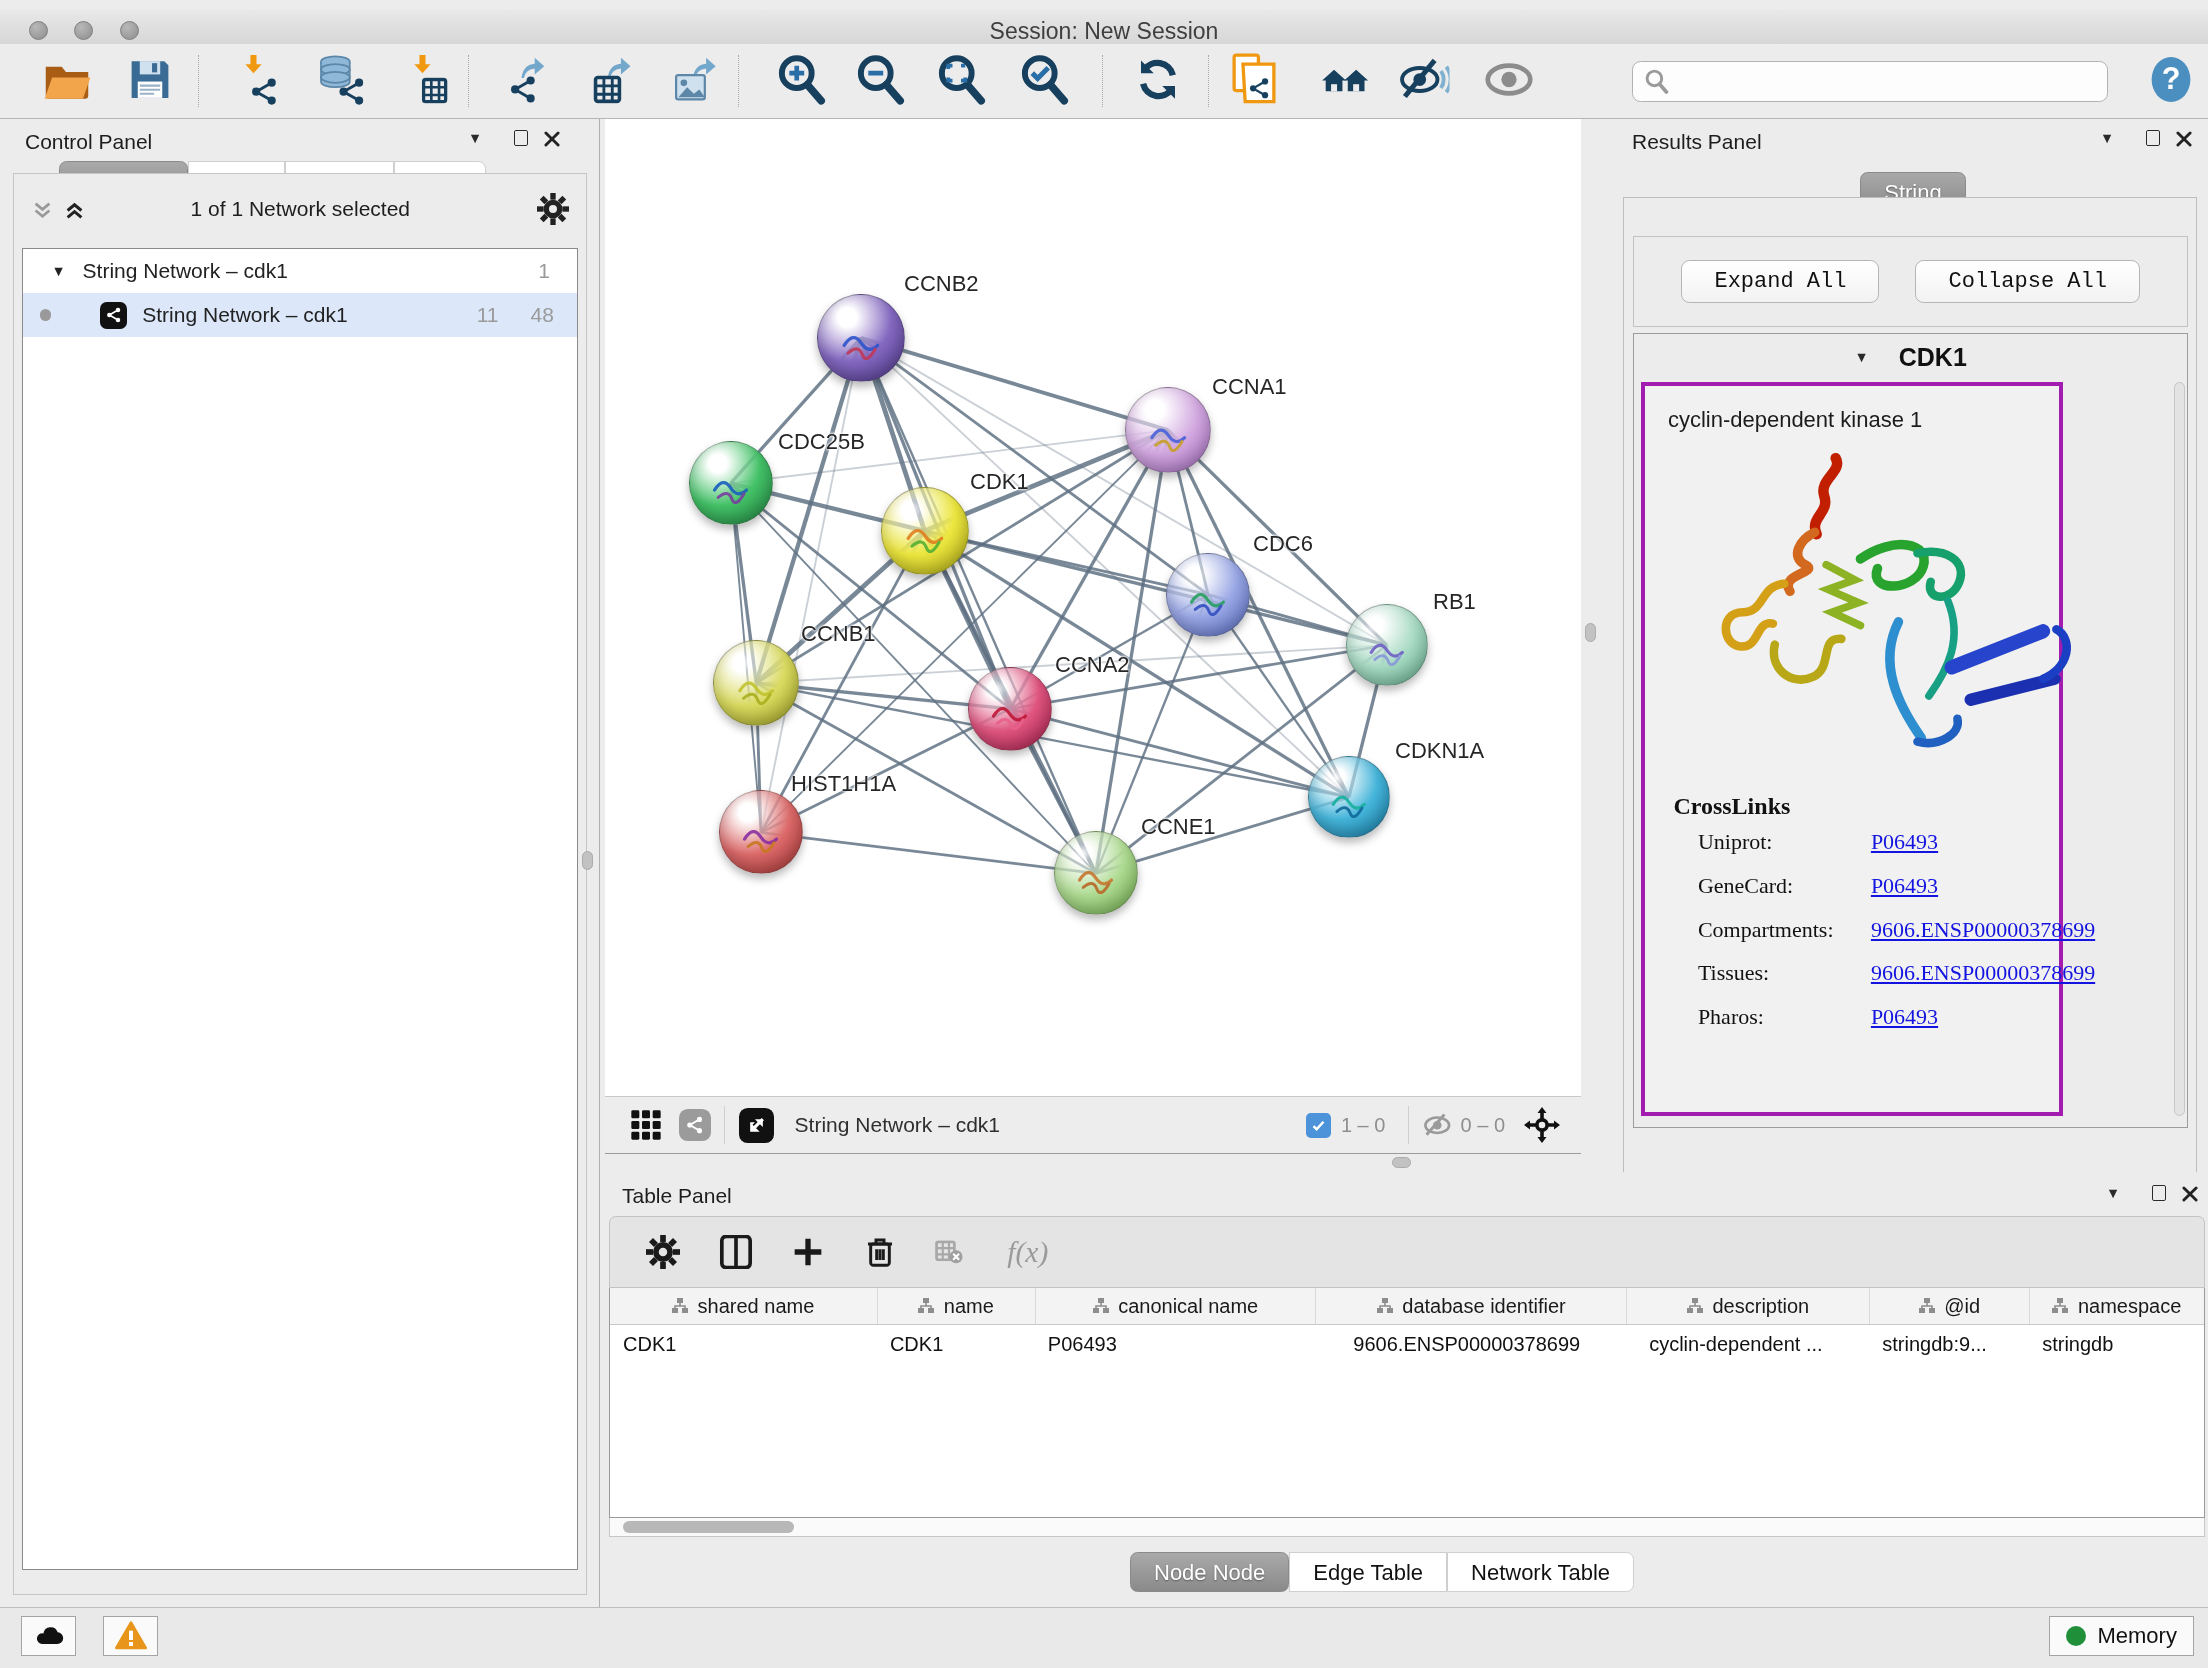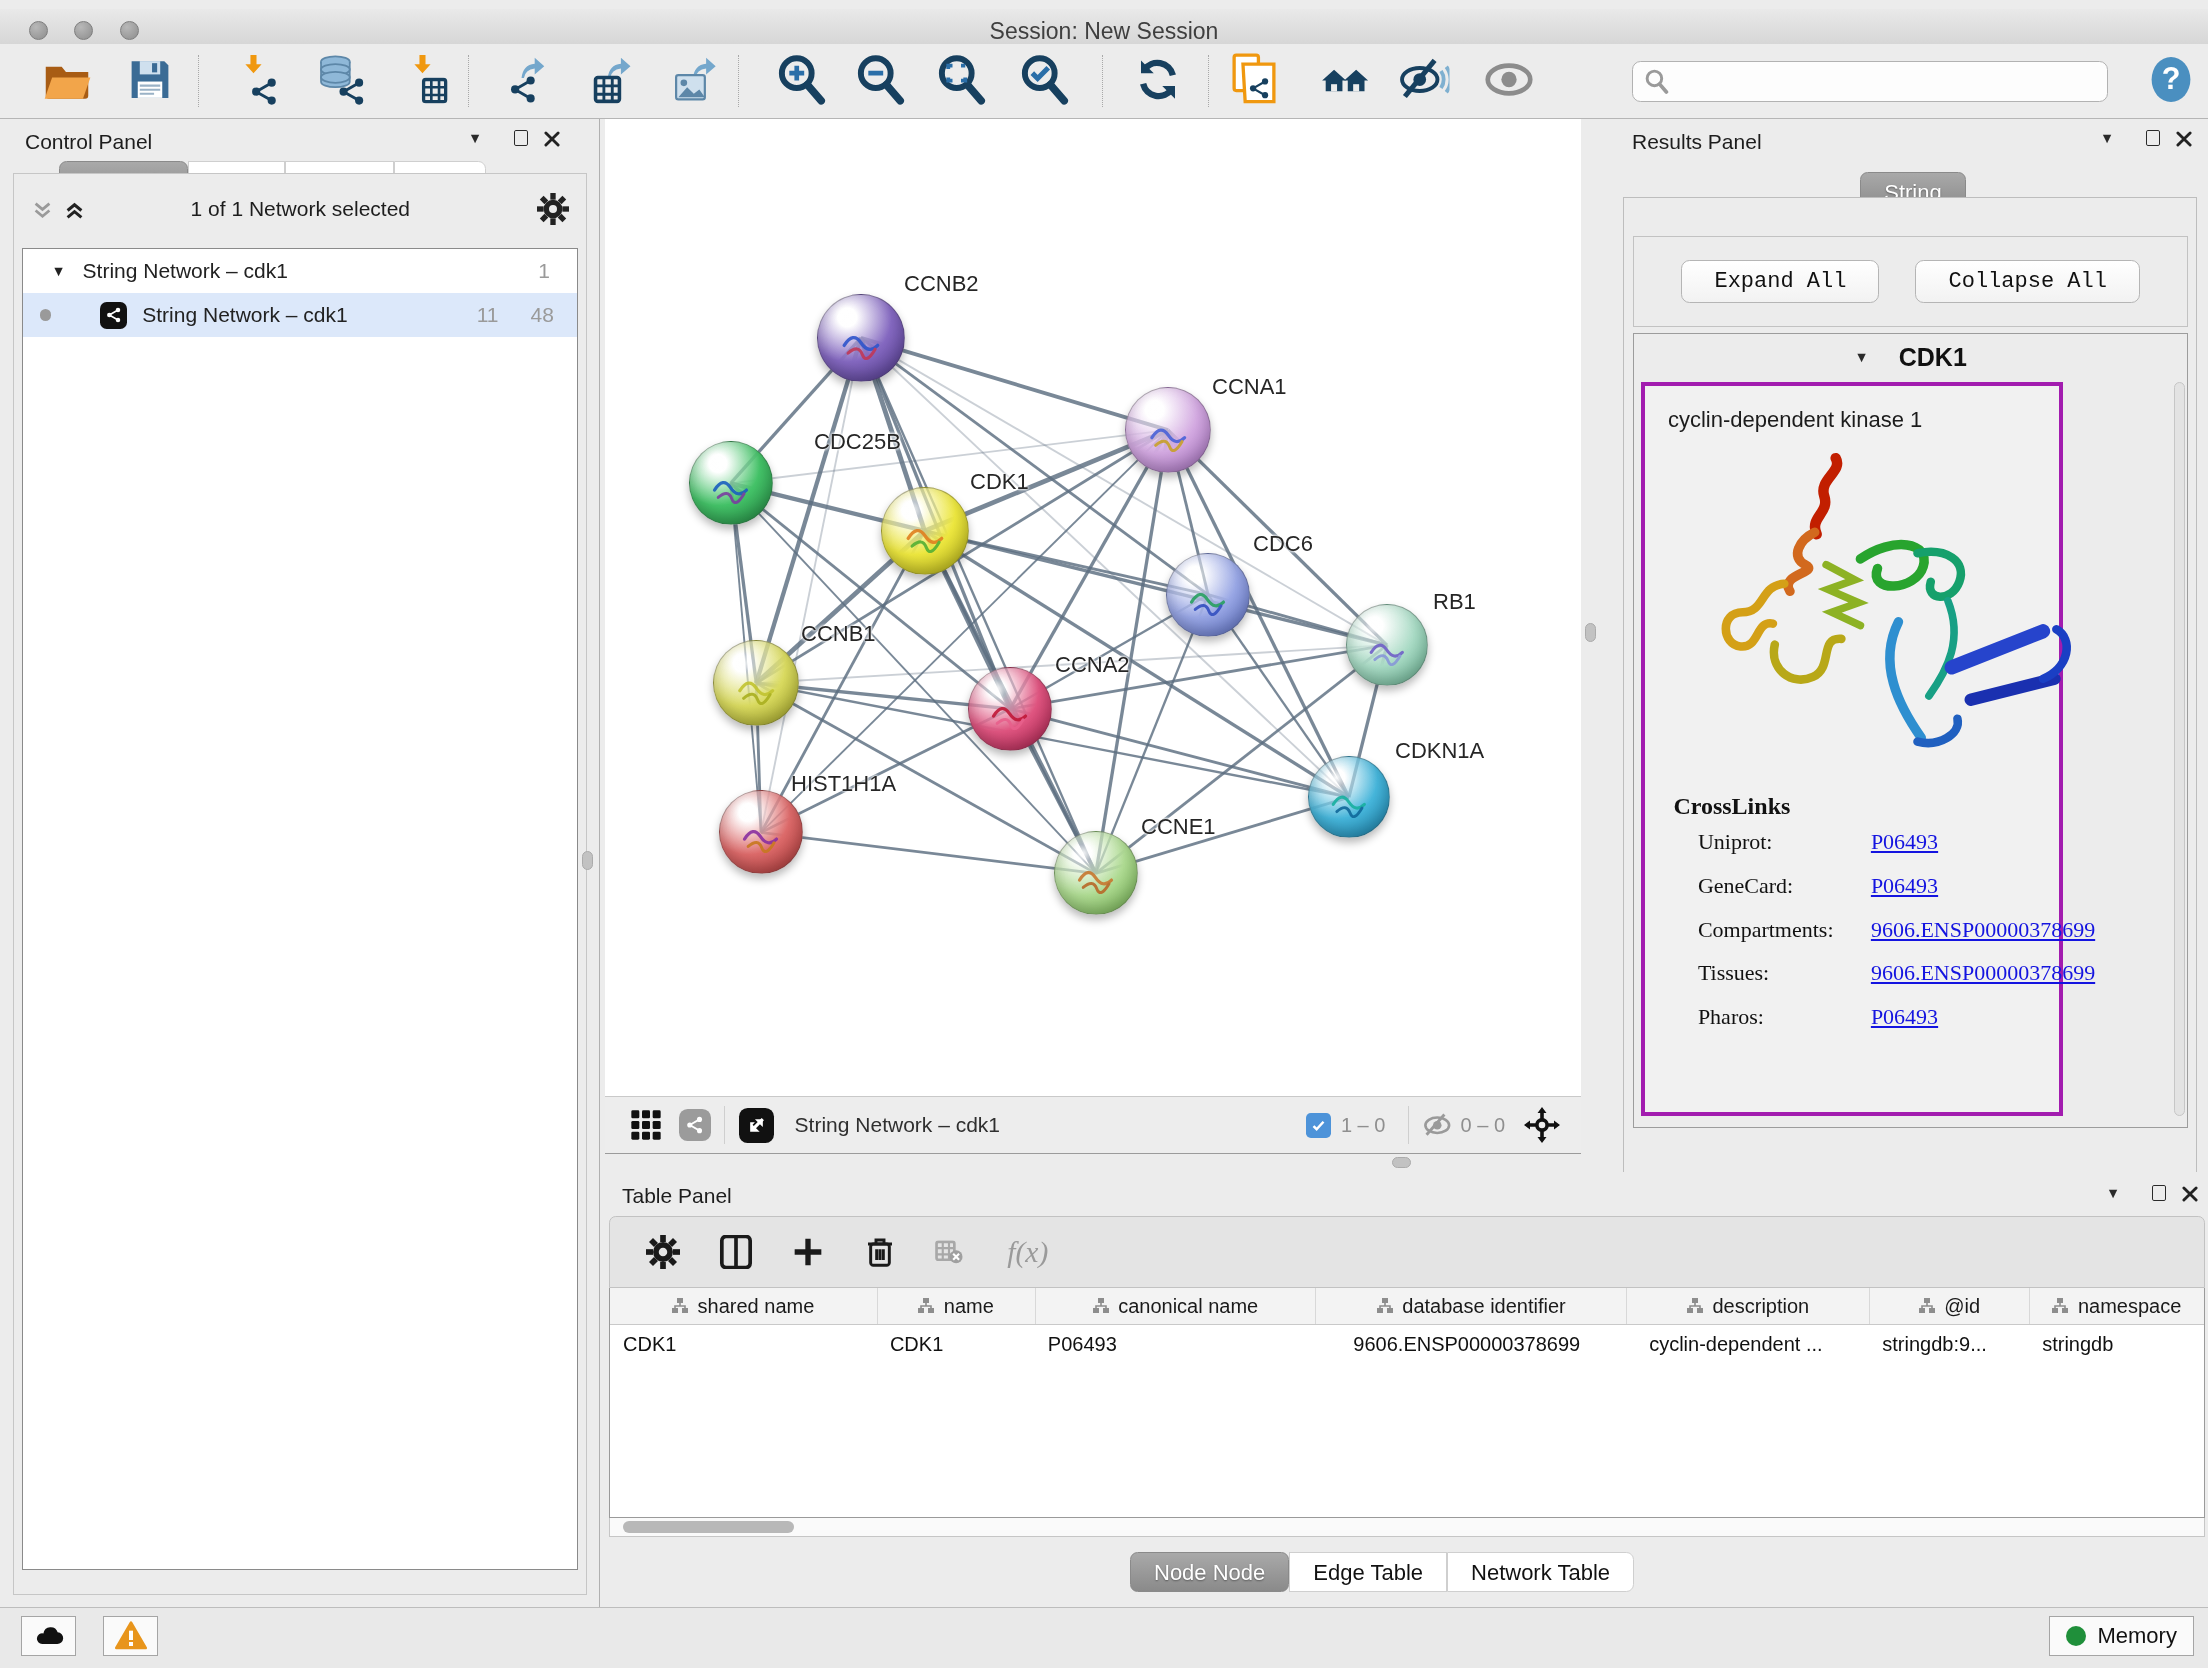--- a/index.html
+++ b/index.html
@@ -375,21 +375,21 @@
           <path d="M10 28q8-7 11 1t10-4" fill="none" stroke="#c8a02a" stroke-width="2.4" stroke-linecap="round"></path>
         </svg>
       </div>
       <div class="plabel" style="left: 607px; top: 255px;">CCNA1</div>
       <div class="pnode" style="left: 84px; top: 322px; width: 84px; height: 84px; background: radial-gradient(circle at 34% 26%, rgba(255, 255, 255, 0.95) 0%, rgba(255, 255, 255, 0.5) 11%, rgb(68, 194, 104) 52%, rgb(29, 122, 58) 100%);">
         <svg viewBox="0 0 40 40">
           <path d="M7 22q7-11 13-2t13 2" fill="none" stroke="#1a5fbf" stroke-width="2.6" stroke-linecap="round"></path>
           <path d="M10 28q8-7 11 1t10-4" fill="none" stroke="#7a3fa0" stroke-width="2.4" stroke-linecap="round"></path>
         </svg>
       </div>
-      <div class="plabel" style="left: 173px; top: 310px; margin-left: 36px;">CDC25B</div>
+      <div class="plabel" style="left: 173px; top: 310px;">CDC25B</div>
       <div class="pnode" style="left: 276px; top: 368px; width: 88px; height: 88px; background: radial-gradient(circle at 34% 26%, rgba(255, 255, 255, 0.95) 0%, rgba(255, 255, 255, 0.5) 11%, rgb(236, 230, 63) 52%, rgb(163, 160, 16) 100%);">
         <svg viewBox="0 0 40 40">
           <path d="M7 22q7-11 13-2t13 2" fill="none" stroke="#e08020" stroke-width="2.6" stroke-linecap="round"></path>
           <path d="M10 28q8-7 11 1t10-4" fill="none" stroke="#54b034" stroke-width="2.4" stroke-linecap="round"></path>
         </svg>
       </div>
       <div class="plabel" style="left: 365px; top: 350px;">CDK1</div>
       <div class="pnode" style="left: 561px; top: 434px; width: 84px; height: 84px; background: radial-gradient(circle at 34% 26%, rgba(255, 255, 255, 0.95) 0%, rgba(255, 255, 255, 0.5) 11%, rgb(152, 166, 228) 52%, rgb(79, 98, 182) 100%);">
         <svg viewBox="0 0 40 40">
           <path d="M7 22q7-11 13-2t13 2" fill="none" stroke="#28a060" stroke-width="2.6" stroke-linecap="round"></path>

